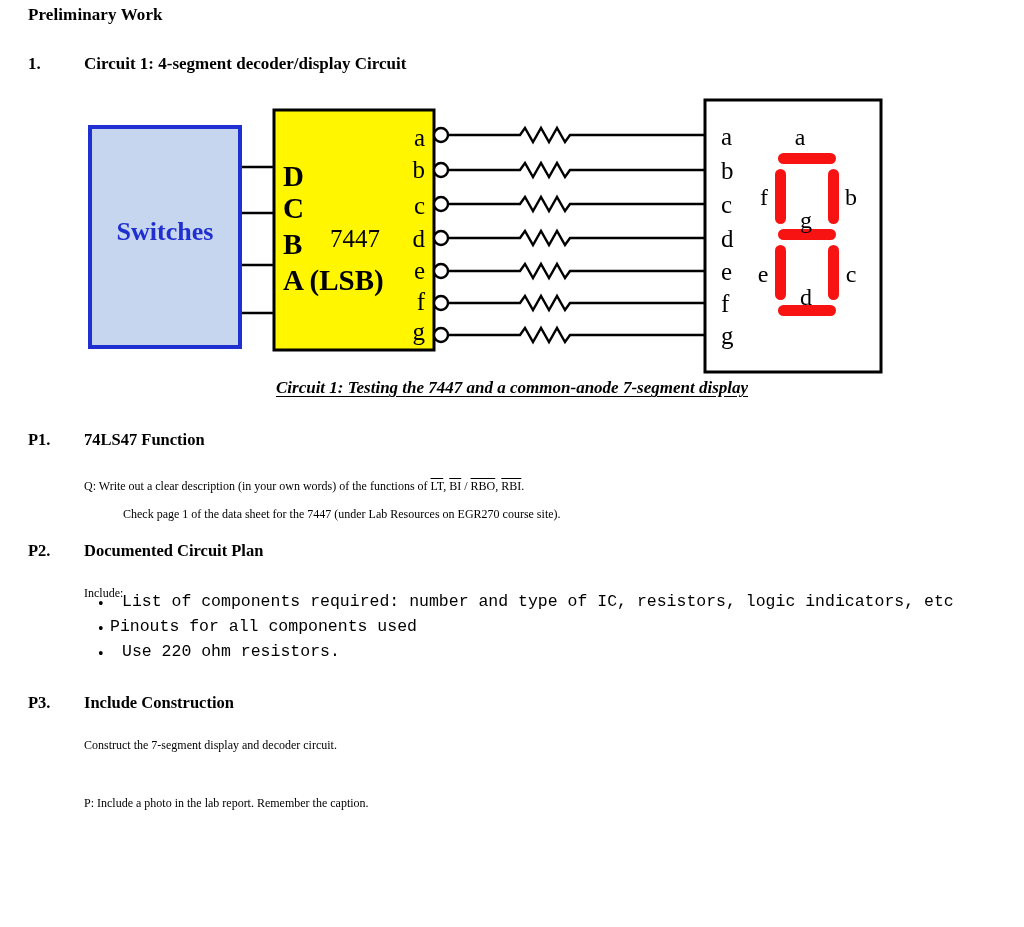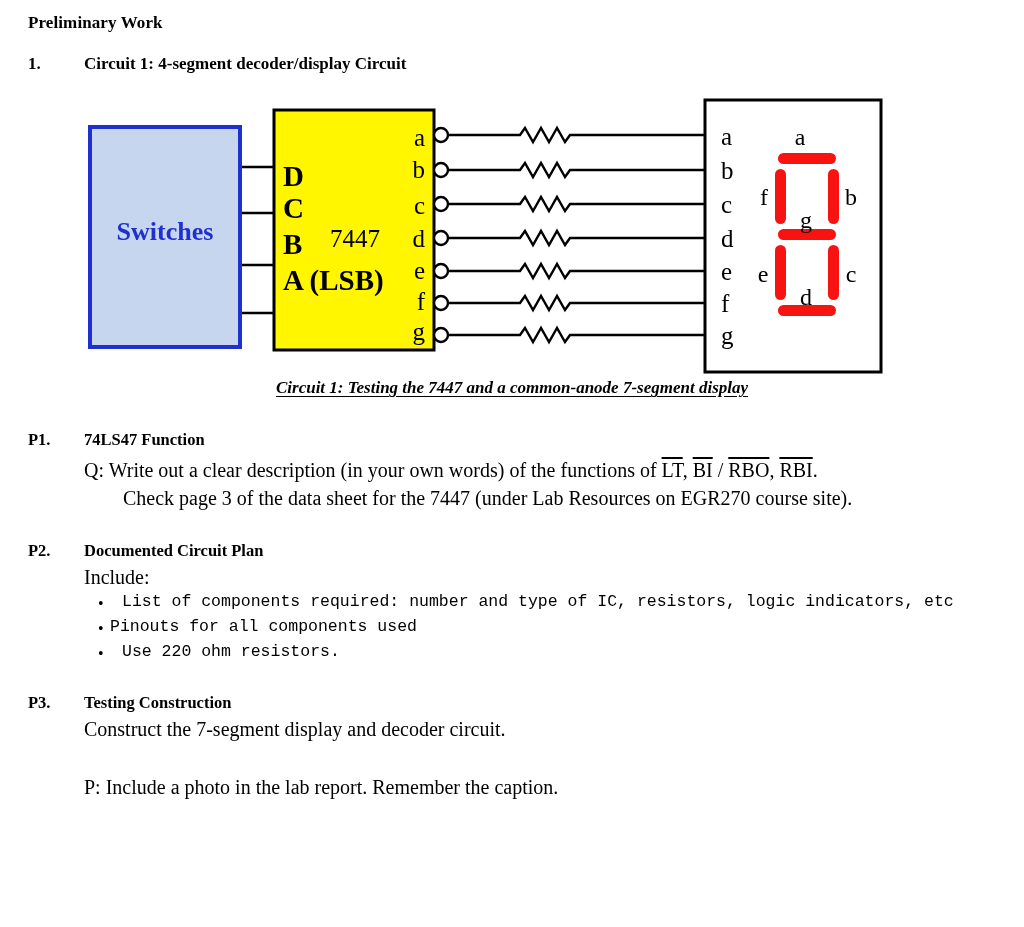--- a/index.html
+++ b/index.html
@@ -19,21 +19,21 @@
   .page {
     position: absolute;
     left: 0; top: 0;
     width: 1024px;
     height: 927px;
   }
 
   
   .h-prelim {
     position: absolute;
-    left: 28px;  top: 13px;
+    left: 28px;  top: 5px;
     font-size: 17px;
     font-weight: bold;
     letter-spacing: 0.1px;
   }
   .item1-num {
     position: absolute;
     left: 28px;  top: 54px;
     font-size: 17px;
     font-weight: bold;
   }
@@ -73,22 +73,23 @@
     font-size: 16.5px;
     font-weight: bold;
   }
   .sec-title {
     position: absolute;
     font-size: 16.5px;
     font-weight: bold;
   }
   .body-line {
     position: absolute;
-    font-size: 20px;
+    font-size: 12px;
     white-space: nowrap;
+    margin-top: 20px;
   }
   .bullet-row {
     position: absolute;
     font-size: 16.5px;
     white-space: nowrap;
     font-family: Liberation Mono, monospace;
   }
   .bullet-dot {
     position: absolute;
     font-size: 16px;
@@ -202,36 +203,36 @@
     <span>Circuit 1:  Testing the 7447 and a common-anode 7-segment display</span>
   </div>
 
   <div class="sec-label" style="left:28px; top:430px;">P1.</div>
   <div class="sec-title" style="left:84px; top:430px;">74LS47 Function</div>
 
   <div class="body-line" style="left:84px; top:459px;">
     <span>Q:  Write out a clear description (in your own words) of the functions of </span><span class="ovl">LT</span><span>,  </span><span class="ovl">BI</span><span> / </span><span class="ovl">RBO</span><span>,  </span><span class="ovl">RBI</span><span>.</span>
   </div>
 
-  <div class="body-line" style="left:123px; top:487px;">Check page 3 of the data sheet for the 7447 (under Lab Resources on EGR270 course site).</div>
+  <div class="body-line" style="left:123px; top:487px;">Check page 1 of the data sheet for the 7447 (under Lab Resources on EGR270 course site).</div>
 
   <div class="sec-label" style="left:28px; top:541px;">P2.</div>
   <div class="sec-title" style="left:84px; top:541px;">Documented Circuit Plan</div>
   <div class="body-line" style="left:84px; top:566px;">Include:</div>
 
   <div class="bullet-dot" style="left:98px; top:596px;">•</div>
   <div class="bullet-row" style="left:122px; top:592px;">List of components required: number and type of IC, resistors, logic indicators, etc</div>
 
   <div class="bullet-dot" style="left:98px; top:621px;">•</div>
   <div class="bullet-row" style="left:110px; top:617px;text-align:right;">Pinouts for all components used</div>
 
   <div class="bullet-dot" style="left:98px; top:646px;">•</div>
   <div class="bullet-row" style="left:122px; top:642px;">Use 220 ohm resistors.</div>
 
   <div class="sec-label" style="left:28px; top:693px;">P3.</div>
-  <div class="sec-title" style="left:84px; top:693px;">Testing Construction</div>
+  <div class="sec-title" style="left:84px; top:693px;">Include Construction</div>
 
   <div class="body-line" style="left:84px; top:718px;">Construct the 7-segment display and decoder circuit.</div>
 
 
   <div class="body-line" style="left:84px; top:776px;">P:  Include a photo in the lab report.  Remember the caption.</div>
 
 </div>
 
 </body></html>

